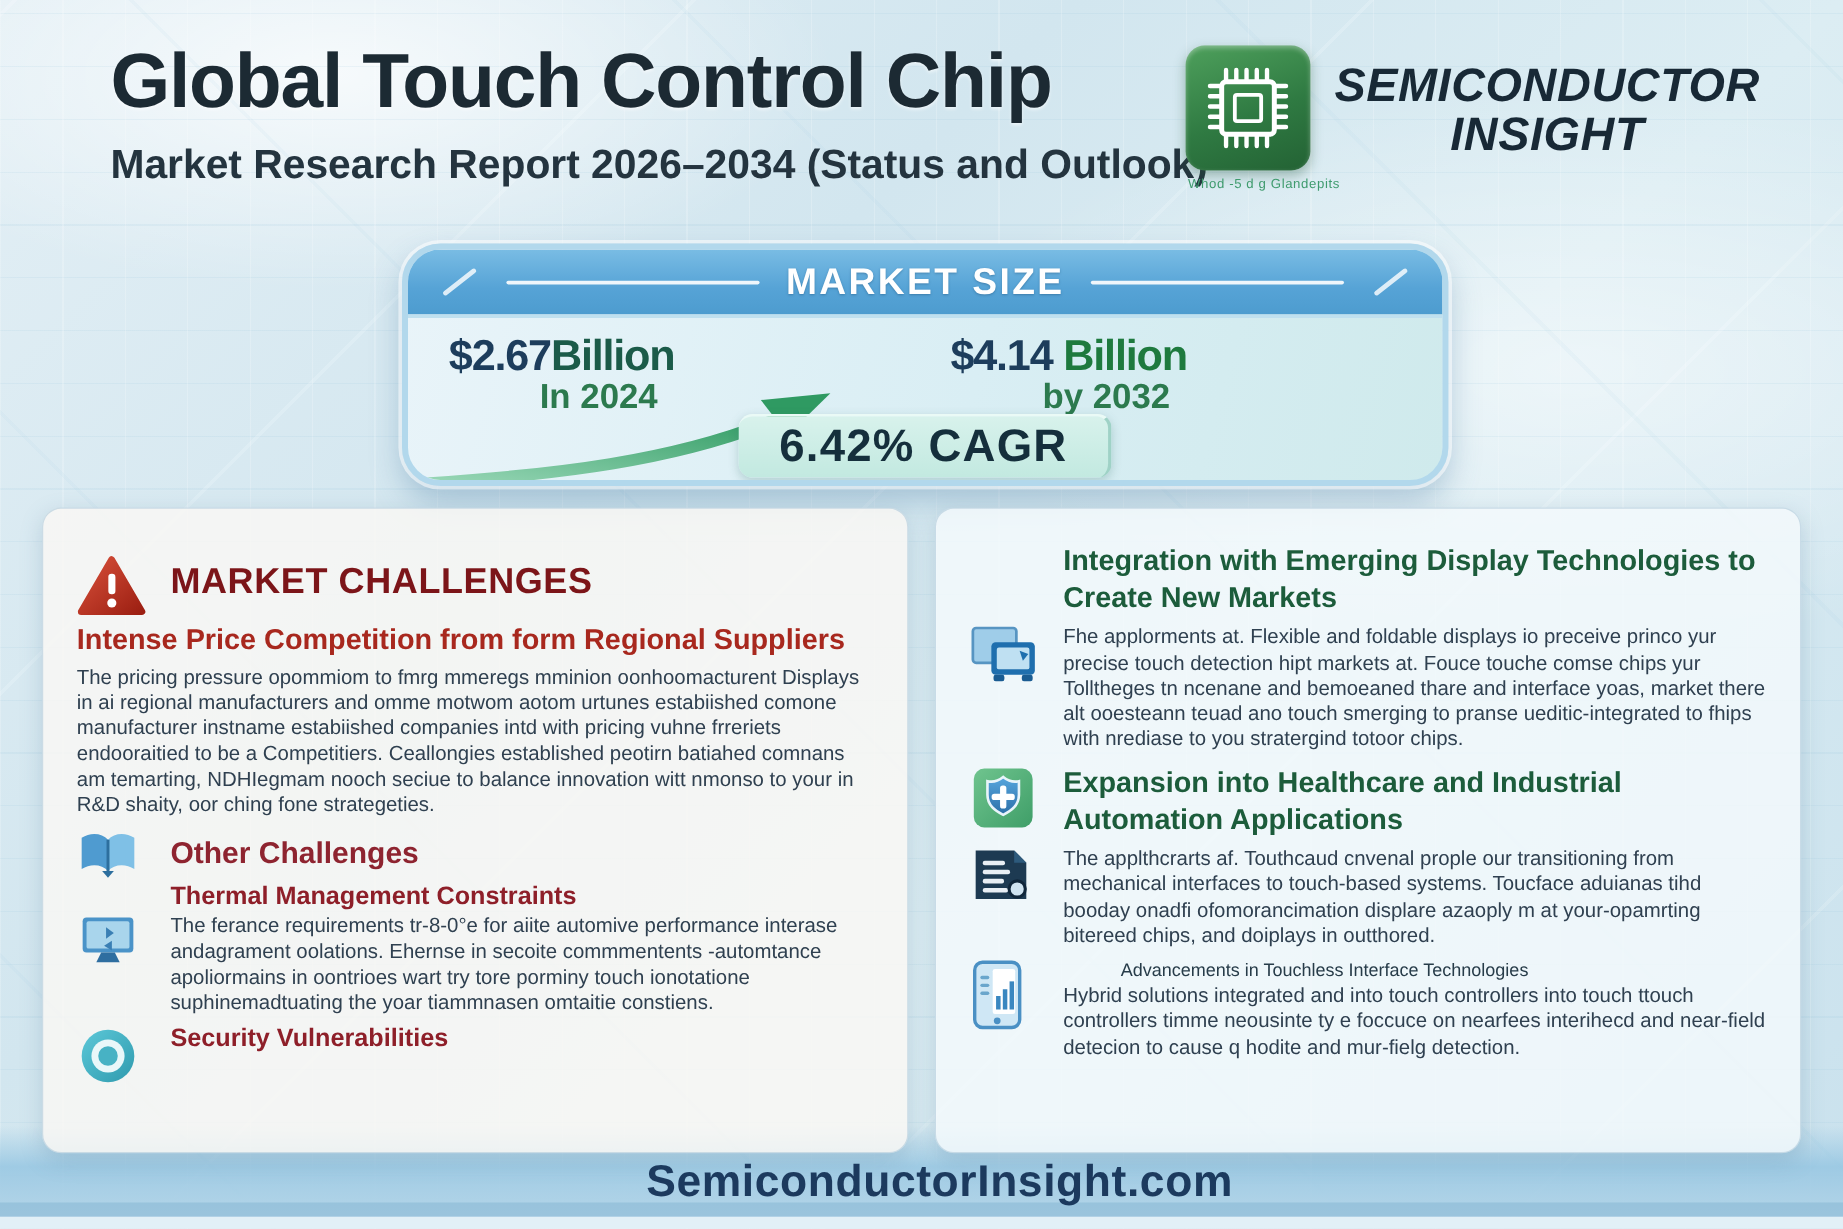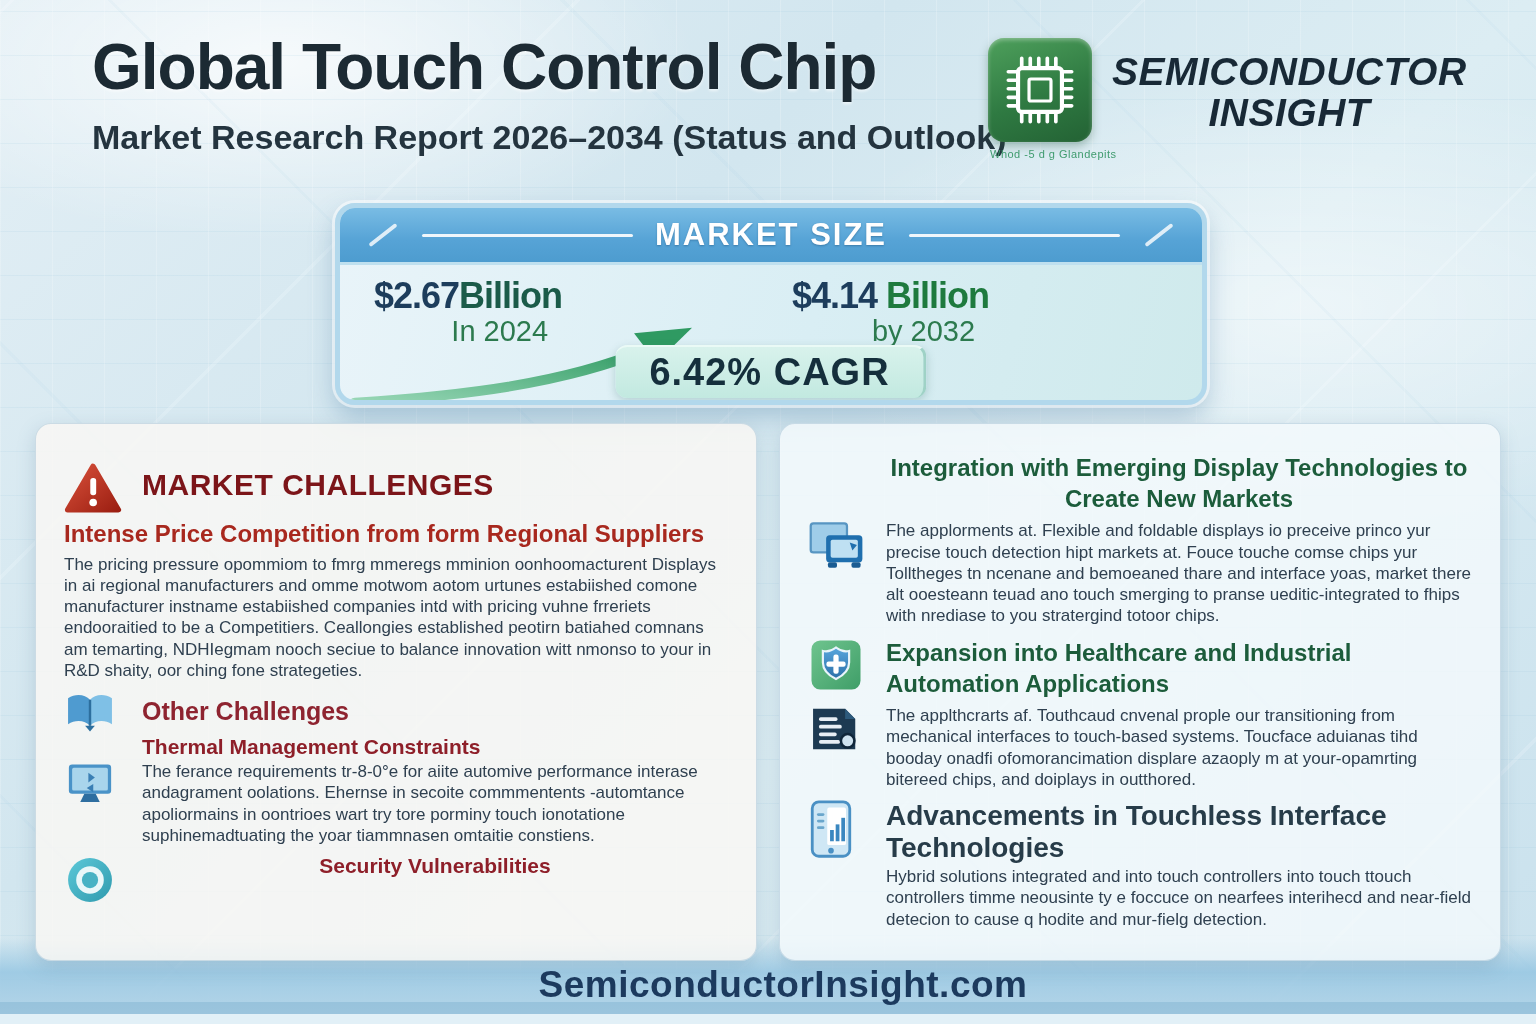--- a/index.html
+++ b/index.html
@@ -32,40 +32,40 @@
   .brand-logo { width:104px; height:104px; border-radius:16px;
       background:linear-gradient(160deg,#4ea05c 0%, #2f7a42 55%, #236234 100%);
       box-shadow:0 4px 10px rgba(40,90,60,.35), inset 0 2px 4px rgba(255,255,255,.35);
       display:flex; align-items:center; justify-content:center; }
   .brand-caption { position:absolute; left:2px; top:110px; font-size:11px; color:#3f9b6e; letter-spacing:.5px; }
   .brand-name { padding-top:14px; text-align:center; color:#182936; font-weight:bold;
       font-size:39px; line-height:1.05; letter-spacing:.5px;font-style:italic; }
 
   
   .market-box { position:absolute; left:335px; top:203px; width:872px; height:202px;
-      border-radius:20px; border:5px solid #b2d8ec;
+      border-radius:32px; border:5px solid #b2d8ec;
       box-shadow:0 0 0 3px rgba(255,255,255,.55), 0 12px 26px rgba(70,120,160,.35);
       overflow:hidden; background:linear-gradient(105deg,#e9f4f9 0%, #d9eef4 55%, #cfeaec 100%); }
   .market-header { height:57px; display:flex; align-items:center; padding:0 26px;
       background:linear-gradient(180deg,#79bce4 0%, #56a3d6 60%, #4d9ccf 100%);
       border-bottom:3px solid #bfe0ef; position:relative; }
   .market-header .line { flex:1; height:3px; background:rgba(255,255,255,.9); border-radius:2px; margin:0 22px; }
   .market-header .slash { width:34px; height:4px; background:rgba(255,255,255,.8); border-radius:2px; transform:rotate(-38deg); }
   .market-title { color:#ffffff; font-size:31px; font-weight:bold; letter-spacing:2px;
       text-shadow:0 1px 2px rgba(30,80,120,.45); }
   .market-body { position:relative; height:137px; }
   .trend-arrow { position:absolute; left:8px; top:42px; width:430px; height:104px; z-index:0; }
   .stat { position:absolute; top:10px; z-index:1; }
   .stat-left { left:34px; }
   .stat-right { left:452px; }
   .stat-line { font-size:36px; font-weight:bold; letter-spacing:-1px; }
   .v-navy { color:#1d3d5c; }
   .v-teal { color:#1b5b49; }
   .v-green { color:#1e7a3e; }
-  .stat-period { font-size:29px; font-weight:400; color:#2c7a4e; text-align:right; padding-right:14px; margin-top:-2px; }
+  .stat-period { font-size:29px; font-weight:700; color:#2c7a4e; text-align:right; padding-right:14px; margin-top:-2px; }
   .cagr-pill { position:absolute; left:50%; transform:translateX(-50%); bottom:4px; z-index:2;
       background:linear-gradient(180deg,#d8f2ec,#c2e9e0); border-radius:12px;
       border-right:3px solid #9fd2c6; border-top:2px solid #eafaf6;
       padding:4px 34px; font-size:38px; font-weight:bold; color:#152f3c; letter-spacing:1px;
       box-shadow:0 3px 8px rgba(60,120,110,.25); }
 
   
   .panel { position:absolute; top:423px; width:722px; height:538px; border-radius:16px;
       padding:20px 28px 12px 28px; box-shadow:0 6px 18px rgba(90,130,160,.25);
       border:1px solid rgba(180,205,220,.65); overflow:hidden; }
@@ -74,25 +74,25 @@
 
   .prow { display:grid; grid-template-columns:78px 1fr; align-items:flex-start;margin-top:18px; }
   .prow .icn { display:flex; justify-content:flex-start; }
 
   .panel-h { font-size:30px; font-weight:bold; letter-spacing:.5px; padding-top:6px; }
   .red-h  { color:#7c1519; }
   .green-h{ color:#1a5a32; }
   .sub-red   { margin-top:6px; font-size:24px; font-weight:bold; color:#a8281e; line-height:1.15; }
   .sub-green { font-size:24px; font-weight:bold; color:#1c5c3b; line-height:1.3; }
   .body-txt { font-size:17px; line-height:1.25; color:#2f4050; font-weight:500; }
-  .mt6{margin-top:6px;} .mt8{margin-top:8px;text-align:center;} .mt10{margin-top:10px;} .mt2{margin-top:2px;}
+  .mt6{margin-top:6px;} .mt8{margin-top:8px;} .mt10{margin-top:10px;} .mt2{margin-top:2px;}
   .other-h { font-size:25px; font-weight:bold; color:#8e2430; padding-top:6px; }
   .mini-h  { font-size:21px; font-weight:bold; color:#8e1f29; }
   .indent  { margin-left:78px; }
-  .dark-h  { font-size:28px; font-weight:bold; color:#273c49; }
+  .dark-h  { font-size:15px; font-weight:normal; color:#273c49;margin-left:48px; }
 
   
   .footer-band { position:absolute; left:0; bottom:0; width:1536px; height:86px;
       background:linear-gradient(180deg, rgba(170,208,232,0) 0%, rgba(150,198,226,.85) 45%, #b4d5e8 100%);
       border-bottom:10px solid #e2f0f7; box-shadow:inset 0 -12px 0 rgba(130,180,210,.5); }
   .footer-url { position:absolute; left:15px; bottom:18px; width:1536px; text-align:center;
       font-size:37px; font-weight:600; color:#1c3a5e; letter-spacing:.5px; }
 </style>
 </head>
 <body>

